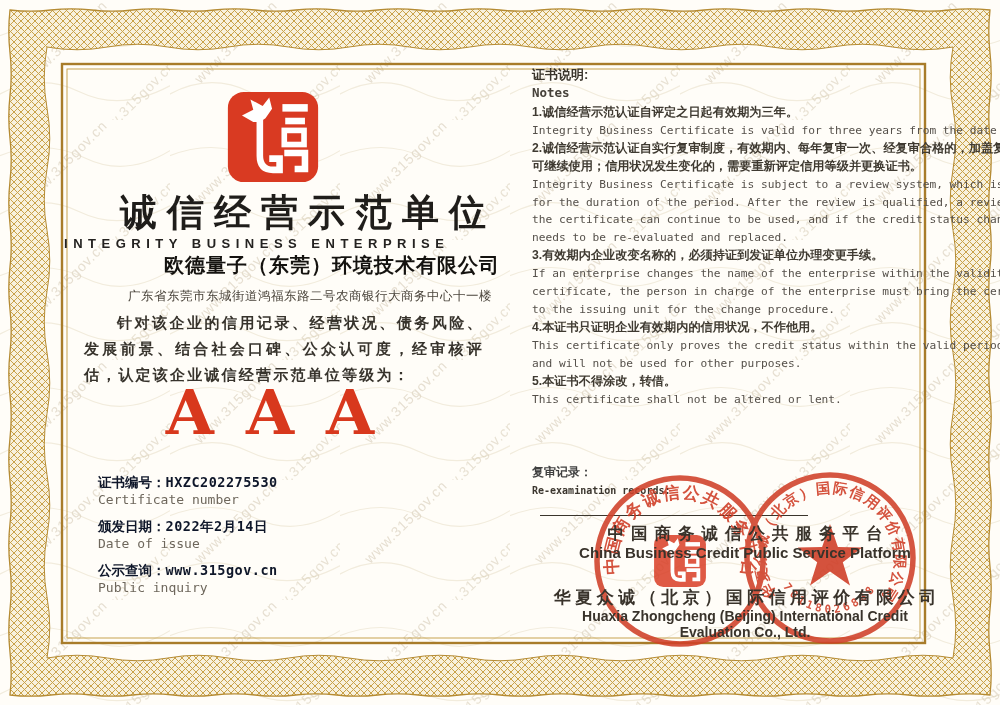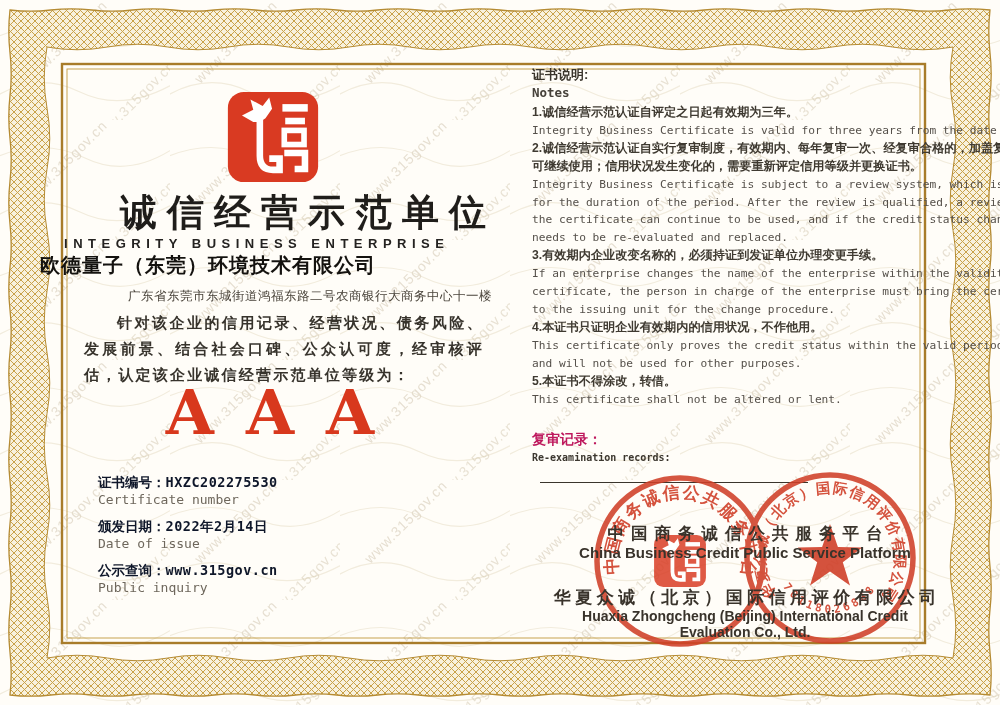--- a/index.html
+++ b/index.html
@@ -5,21 +5,21 @@
   html,body{margin:0;padding:0;background:#e9e9e9;}
   .page{position:relative;width:1000px;height:705px;background:#fffdf8;overflow:hidden;
         font-family:"Liberation Sans",sans-serif;}
   .abs{position:absolute;}
   svg{display:block;}
   
   .title-cn{left:60px;top:188px;width:420px;text-align:center;font-size:37px;font-weight:900;
             color:#1f1d1a;letter-spacing:10px;text-indent:10px;padding-left:33px;}
   .title-en{left:44px;top:236px;width:420px;text-align:center;font-size:13px;font-weight:700;
             color:#242220;letter-spacing:5.5px;text-indent:5.5px;}
-  .company{left:40px;top:252px;width:460px;text-align:left;font-size:20px;font-weight:800;
+  .company{left:40px;top:252px;width:460px;text-align:right;font-size:20px;font-weight:800;
            color:#14120f;letter-spacing:1px;}
   .address{left:32px;top:288px;width:460px;text-align:right;font-size:12.5px;color:#4a443b;
            letter-spacing:0.5px;font-weight:400;}
   .statement{left:84px;top:310px;width:400px;font-size:15px;font-weight:700;color:#37332c;
              line-height:26px;letter-spacing:2.2px;text-indent:2.2em;text-align:justify;}
   .grade{left:60px;top:376px;width:420px;text-align:center;font-family:"DejaVu Serif",serif;
          font-size:62px;font-weight:700;color:#d8381d;letter-spacing:32px;text-indent:32px;}
   .fields{left:98px;top:474px;width:320px;}
   .field{margin-bottom:11px;}
   .frow{font-size:13.5px;font-weight:800;color:#0f172a;line-height:17px;}
@@ -27,21 +27,21 @@
   .fen{font-size:13px;color:#6e675c;line-height:14px;margin-top:2px;font-family:"DejaVu Sans Mono",monospace;}
   
   .notes{left:532px;top:66px;width:404px;}
   .notes-h-cn{font-size:13px;font-weight:800;color:#3a352c;line-height:18px;}
   .notes-h-en{font-size:12.5px;color:#46413a;line-height:18px;margin-bottom:2px;
               font-family:"DejaVu Sans Mono",monospace;font-weight:700;}
   .nl{line-height:17.9px;white-space:nowrap;}
   .nl.cn{font-size:12.2px;font-weight:700;color:#3f3a31;}
   .nl.en{font-size:11.2px;color:#55504a;font-family:"DejaVu Sans Mono",monospace;}
   .reexam{left:532px;top:430px;width:404px;}
-  .reexam-cn{font-size:14px;font-weight:800;color:#be185d;line-height:18px;}
+  .reexam-cn{font-size:12px;font-weight:800;color:#404040;line-height:18px;margin-top:33px;}
   .reexam-en{font-size:10px;color:#3c372f;font-family:"DejaVu Sans Mono",monospace;font-weight:700;
              line-height:20px;}
   .reexam-line{display:inline-block;width:268px;border-bottom:1.6px solid #3a352c;height:14px;
                margin-left:8px;vertical-align:baseline;}
   .issuers{left:547px;top:0;width:396px;text-align:center;color:#39332b;}
   .iss1{position:absolute;top:523px;width:100%;font-size:16.5px;font-weight:900;letter-spacing:7px;text-indent:7px;}
   .iss2{position:absolute;top:544px;width:100%;font-size:15px;font-weight:800;}
   .iss3{position:absolute;top:586px;width:100%;font-size:17px;font-weight:900;letter-spacing:4.5px;text-indent:4.5px;}
   .iss4{position:absolute;top:608px;width:100%;font-size:14px;font-weight:800;}
   .stamps{left:560px;top:468px;opacity:0.88;}

